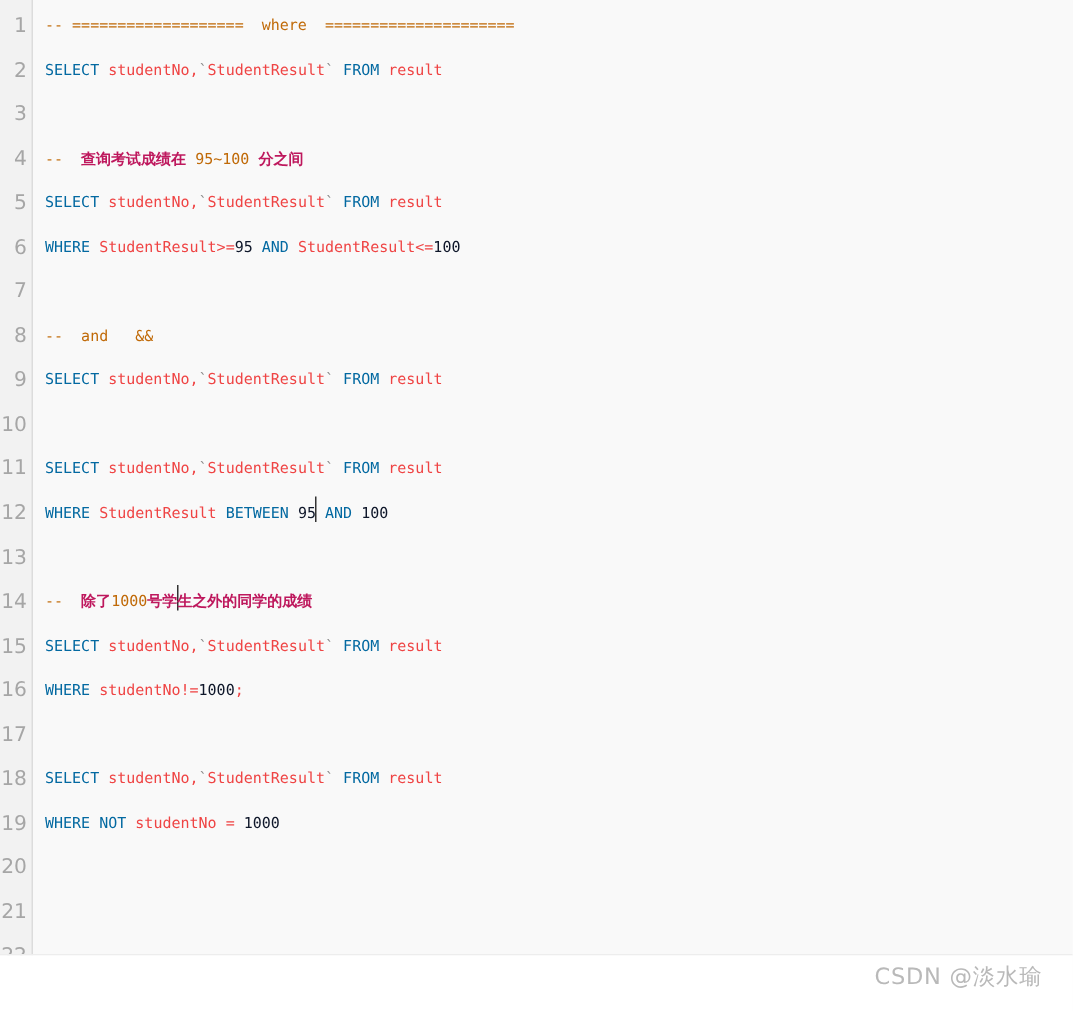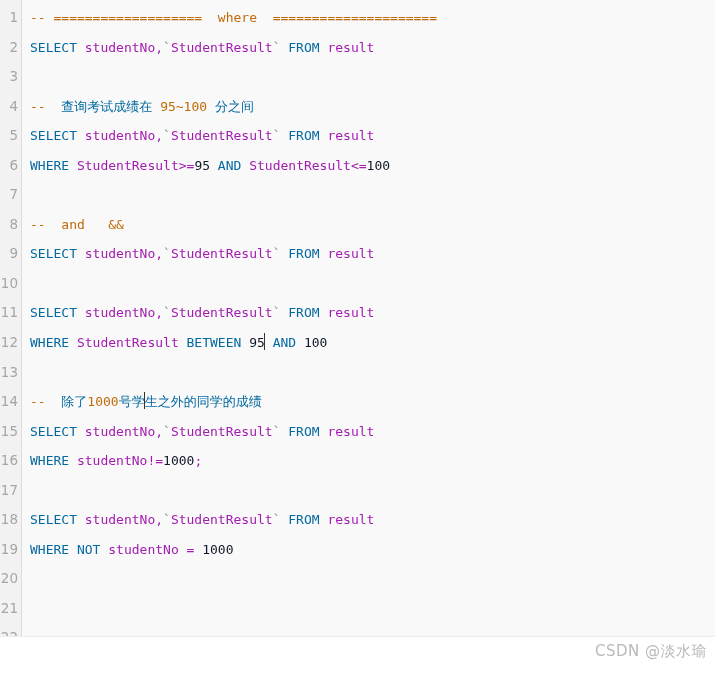--- a/index.html
+++ b/index.html
@@ -38,43 +38,43 @@
   .code{
     flex:1 1 auto;
     background:#f9f9f9;
     padding-top:3px;
     padding-left:8px;
     overflow:hidden;
   }
   .code .line{
     height:29.55px;line-height:29.55px;
     white-space:pre;
-    font-size:13px;
+    font-size:10px;
     color:#3a3a3a;
     letter-spacing:0px;
   }
   .kw{color:#0369a1;}
   .num{color:#0f172a;}
-  .id{color:#a21caf;}
+  .id{color:#ef4444;}
   .tick{color:#8a8a8a;}
-  .cmt{color:#0369a1;}
+  .cmt{color:#be185d;font-weight:bold;}
   .cmt-o{color:#c06a08;}
   .caret{
     display:inline-block;width:0;
     border-left:1px solid #333;
     height:17px;vertical-align:-3px;
     margin:0 -0.5px;
   }
 
   .watermark-band{
     position:absolute;left:0;top:637px;width:715px;height:37px;
     background:#ffffff;
   }
   .watermark{
-    position:absolute;right:8px;top:642px;
+    position:absolute;right:20px;top:642px;
     font-family:"DejaVu Sans","Liberation Sans",sans-serif;
     font-size:15px;color:#b9b9b9;
     white-space:nowrap;
     letter-spacing:0.5px;
   }
   .editor-bottom-rule{
     position:absolute;left:0;top:636px;width:715px;height:1px;
     background:#ededed;
   }
 </style>

